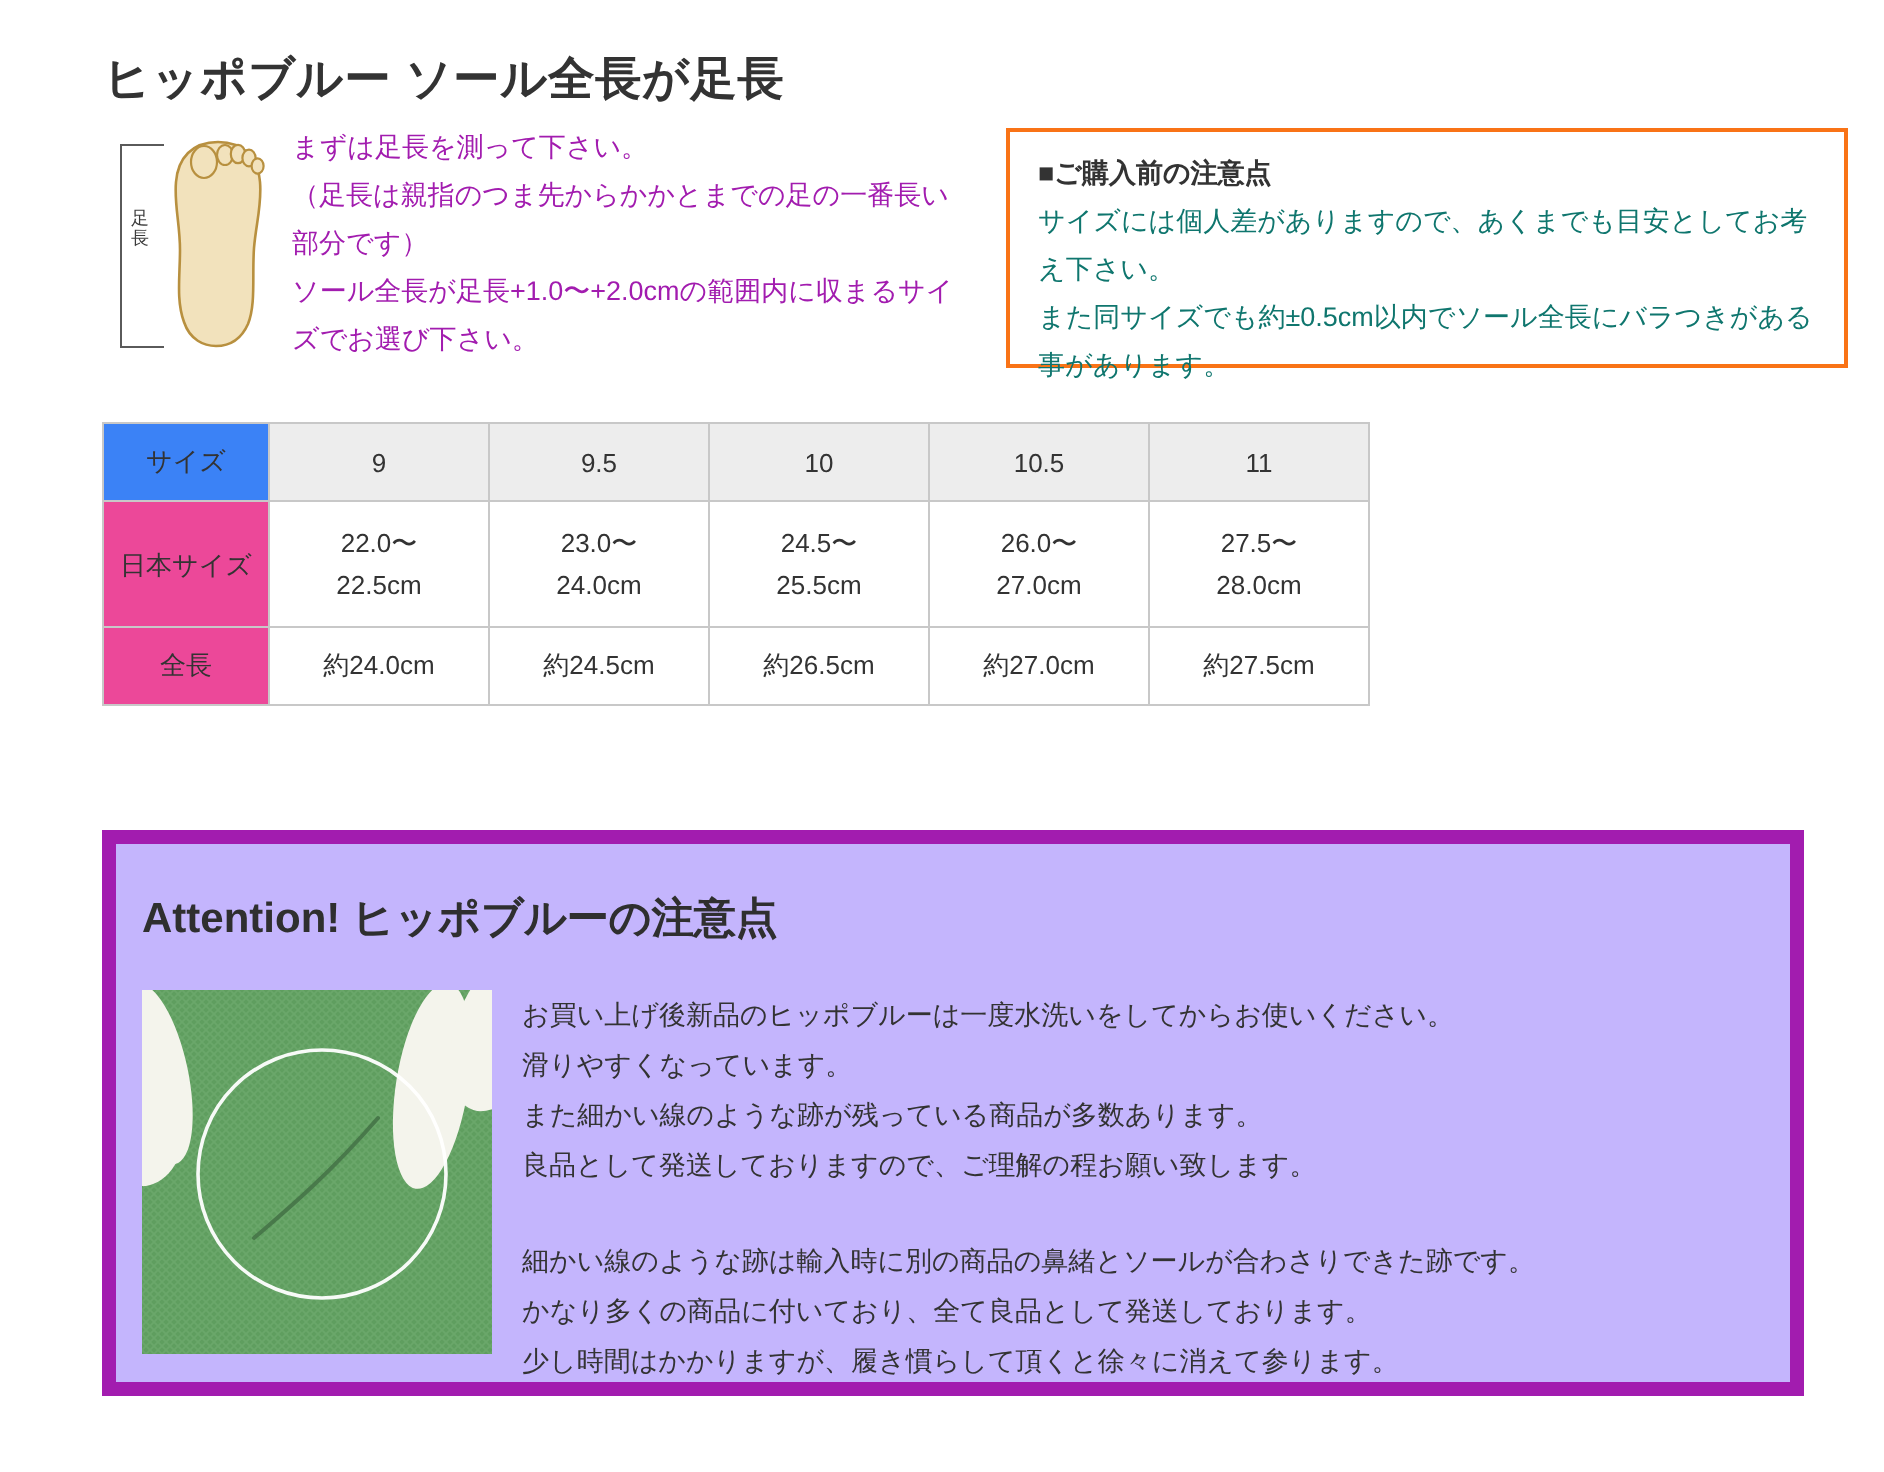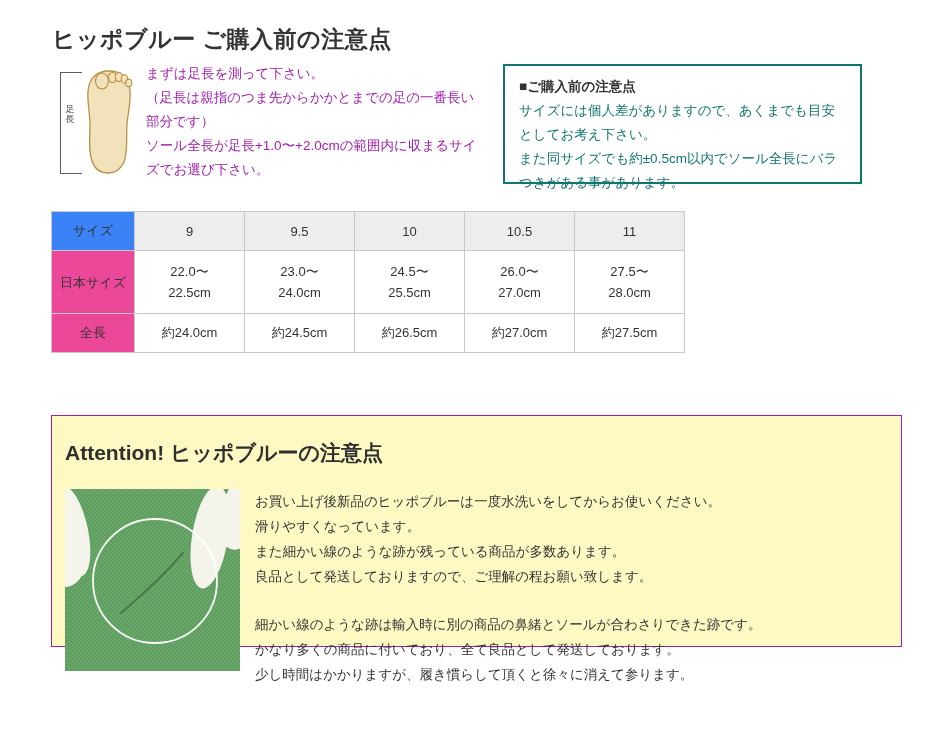--- a/index.html
+++ b/index.html
@@ -86,23 +86,23 @@
     line-height: 24px;
     color: #a21caf;
   }
   .measure-text p { margin: 0; }
 
   
   .notice-box {
     position: absolute;
     left: 503px;
     top: 2px;
-    width: 359px;
+    width: 421px;
     height: 120px;
-    border: 2px solid #0f766e;
+    border: 2px solid #f97316;
     box-sizing: border-box;
     background: #ffffff;
     padding: 10px 14px 0 14px;
   }
   .notice-title {
     font-size: 13.5px;
     font-weight: bold;
     line-height: 22px;
     color: #333333;
     margin-bottom: 1px;
@@ -149,24 +149,24 @@
   .size-table .row-total td { height: 38px; }
   .size-table .col-size { width: 109px; }
   .cellline { display: block; }
 
   
   .attention-panel {
     position: absolute;
     left: 51px;
     top: 415px;
     width: 851px;
-    height: 232px;
-    border: 1px solid #a21caf;
+    height: 283px;
+    border: 7px solid #a21caf;
     box-sizing: border-box;
-    background: #fef9c3;
+    background: #c4b5fd;
   }
   .attention-title {
     position: absolute;
     left: 13px;
     top: 23px;
     font-size: 21px;
     font-weight: bold;
     color: #2f2f2f;
     white-space: nowrap;
   }
@@ -187,21 +187,21 @@
     font-size: 13.5px;
     line-height: 25px;
     color: #333333;
   }
   .attention-body p { margin: 0; }
   .attention-body .para-gap { height: 23px; }
 </style>
 </head>
 <body>
 
-<div class="page-title">ヒッポブルー ご購入前の注意点</div>
+<div class="page-title">ヒッポブルー ソール全長が足長</div>
 
 <div class="measure-row">
 
   <div class="foot-diagram">
     <div class="foot-bracket"></div>
     <div class="foot-bracket-label">
       <span>足</span>
       <span>長</span>
     </div>
     <svg class="foot-svg" width="54" height="108" viewBox="0 0 54 108">

